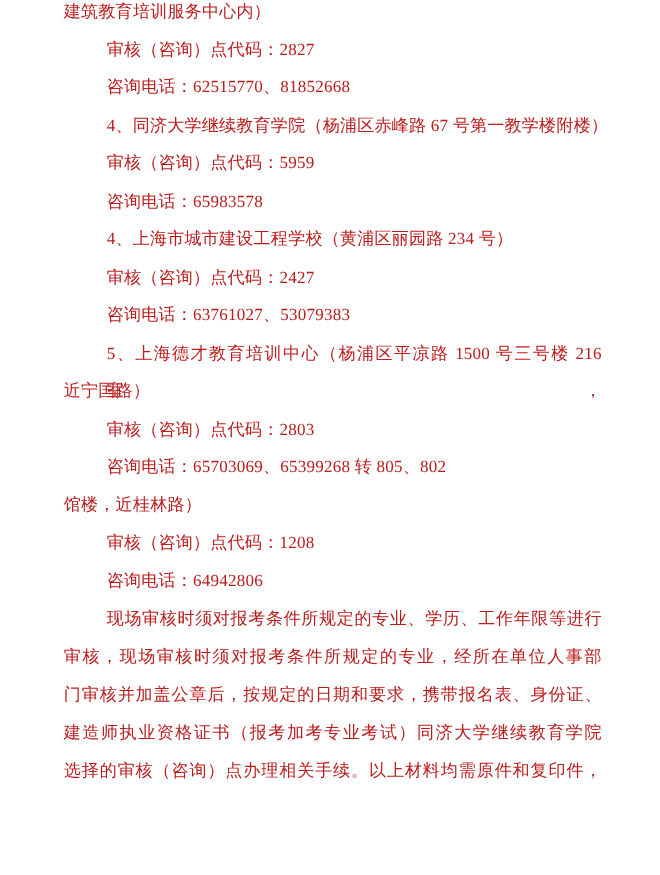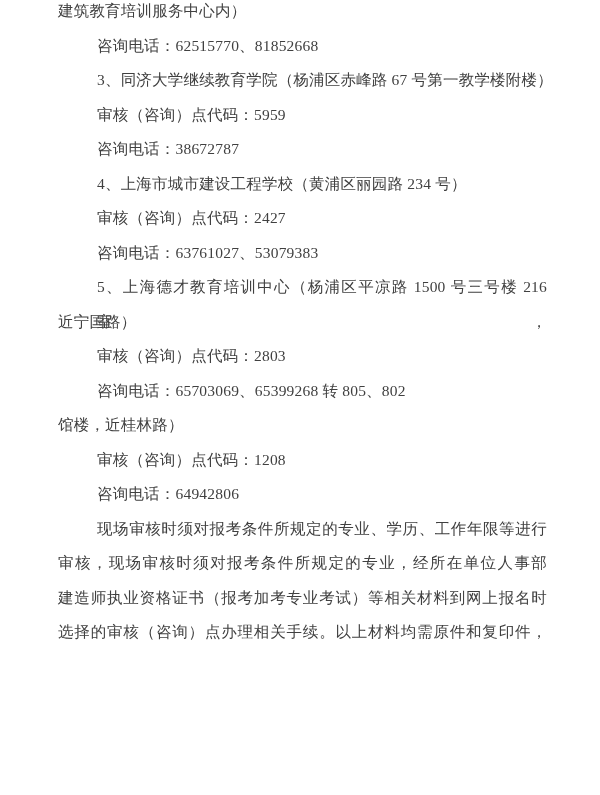--- a/index.html
+++ b/index.html
@@ -7,21 +7,21 @@
     padding: 0;
     background: #ffffff;
   }
   .page {
     position: relative;
     width: 600px;
     height: 795px;
     background: #ffffff;
     overflow: hidden;
     font-family: "Liberation Serif", "DejaVu Serif", serif;
-    color: #404040;
+    color: #b91c1c;
   }
   .content {
     margin-left: 58px;
     width: 489px;
     margin-top: -6px;
   }
   .line {
     font-size: 15.5px;
     line-height: 34.5px;
     height: 34.5px;
@@ -38,32 +38,34 @@
     text-align-last: justify;
     text-justify: inter-character;
   }
 </style>
 </head>
 <body>
 
 <div class="page">
   <div class="content">
     <div class="line">建筑教育培训服务中心内）</div>
+    <div class="line indent">审核（咨询）点代码：2827</div>
     <div class="line indent">咨询电话：62515770、81852668</div>
-    <div class="line indent">3、同济大学继续教育学院（杨浦区赤峰路 67 号第一教学楼附楼）</div>
+    <div class="line indent">4、同济大学继续教育学院（杨浦区赤峰路 67 号第一教学楼附楼）</div>
     <div class="line indent">审核（咨询）点代码：5959</div>
-    <div class="line indent">咨询电话：38672787</div>
+    <div class="line indent">咨询电话：65983578</div>
     <div class="line indent">4、上海市城市建设工程学校（黄浦区丽园路 234 号）</div>
     <div class="line indent">审核（咨询）点代码：2427</div>
     <div class="line indent">咨询电话：63761027、53079383</div>
     <div class="line indent fill">5、上海德才教育培训中心（杨浦区平凉路 1500 号三号楼 216 室，</div>
     <div class="line">近宁国路）</div>
     <div class="line indent">审核（咨询）点代码：2803</div>
     <div class="line indent">咨询电话：65703069、65399268 转 805、802</div>
     <div class="line">馆楼，近桂林路）</div>
     <div class="line indent">审核（咨询）点代码：1208</div>
     <div class="line indent">咨询电话：64942806</div>
     <div class="line indent fill">现场审核时须对报考条件所规定的专业、学历、工作年限等进行</div>
     <div class="line fill">审核，现场审核时须对报考条件所规定的专业，经所在单位人事部</div>
-    <div class="line fill">建造师执业资格证书（报考加考专业考试）等相关材料到网上报名时</div>
+    <div class="line fill">门审核并加盖公章后，按规定的日期和要求，携带报名表、身份证、</div>
+    <div class="line fill">建造师执业资格证书（报考加考专业考试）同济大学继续教育学院</div>
     <div class="line fill">选择的审核（咨询）点办理相关手续。以上材料均需原件和复印件，</div>
   </div>
 </div>
 
 </body></html>

